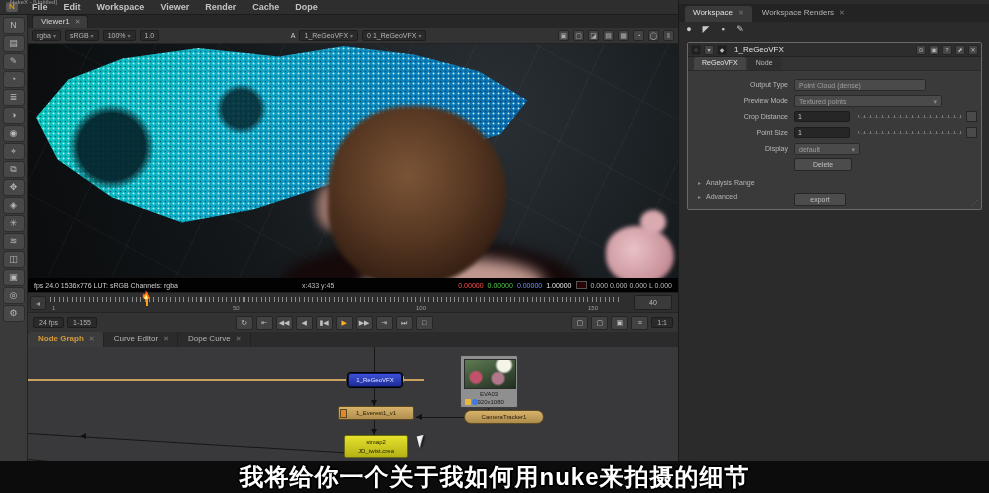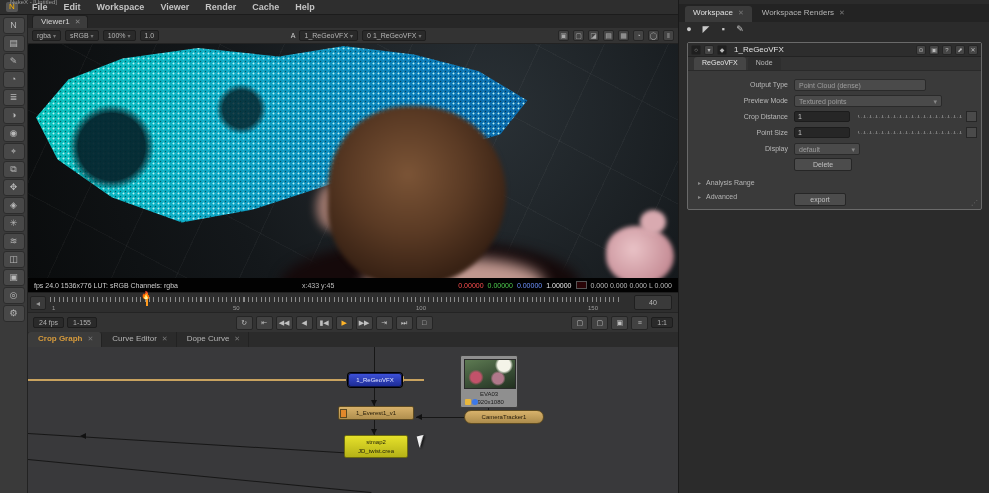--- a/index.html
+++ b/index.html
@@ -153,21 +153,21 @@
 <div id="stage">
 
   <div class="menubar">
     <div class="app-icon">N</div>
     <span class="menu-item">File</span>
     <span class="menu-item">Edit</span>
     <span class="menu-item">Workspace</span>
     <span class="menu-item">Viewer</span>
     <span class="menu-item">Render</span>
     <span class="menu-item">Cache</span>
-    <span class="menu-item">Help</span>
+    <span class="menu-item">Dope</span>
   </div>
 
   <div class="left-toolbar">
     <div class="ltb-icon">N</div>
     <div class="ltb-icon">▤</div>
     <div class="ltb-icon">✎</div>
     <div class="ltb-icon">◔</div>
     <div class="ltb-icon">≣</div>
     <div class="ltb-icon">◑</div>
     <div class="ltb-icon">◉</div>
@@ -263,21 +263,21 @@
         <span class="tbtn">▢</span>
         <span class="tbtn">▣</span>
         <span class="tbtn">≡</span>
         <span class="pb-small">1:1</span>
       </div>
     </div>
   </div>
 
   <div class="nodegraph">
     <div class="ngtabs">
-      <div class="ngtab active"><span>Crop Graph</span><span class="closex">✕</span></div>
+      <div class="ngtab active"><span>Node Graph</span><span class="closex">✕</span></div>
       <div class="ngtab"><span>Curve Editor</span><span class="closex">✕</span></div>
       <div class="ngtab"><span>Dope Curve</span><span class="closex">✕</span></div>
     </div>
 
     <div class="ngcanvas">
 
       <div class="wire tan" style="left:0; top:32px; width:318px;"></div>
       <div class="wire tan" style="left:376px; top:32px; width:20px;"></div>
       <div class="arrow-l" style="left:370px; top:29px; border-right-color:#c9a35f;"></div>
       <div class="wire vert" style="left:346px; top:0; height:26px;"></div>
@@ -368,15 +368,18 @@
         <span class="pfield dd" style="width:66px;">default</span>
       </div>
       <div class="pbtn" style="left:106px; top:115px; width:58px;">Delete</div>
       <div class="pgroup" style="top:136px;"><span class="tri">▸</span><span>Analysis Range</span></div>
       <div class="pgroup" style="top:150px;"><span class="tri">▸</span><span>Advanced</span></div>
       <div class="pbtn" style="left:106px; top:150px; width:52px;">export</div>
       <div class="grip">⋰</div>
     </div>
   </div>
 
+  <div class="subtitle-bar">
+    <span class="subtitle-text">我将给你一个关于我如何用nuke来拍摄的细节</span>
+  </div>
 
   <div class="win-title">NukeX - [Untitled]</div>
 </div>
 
 </body></html>

